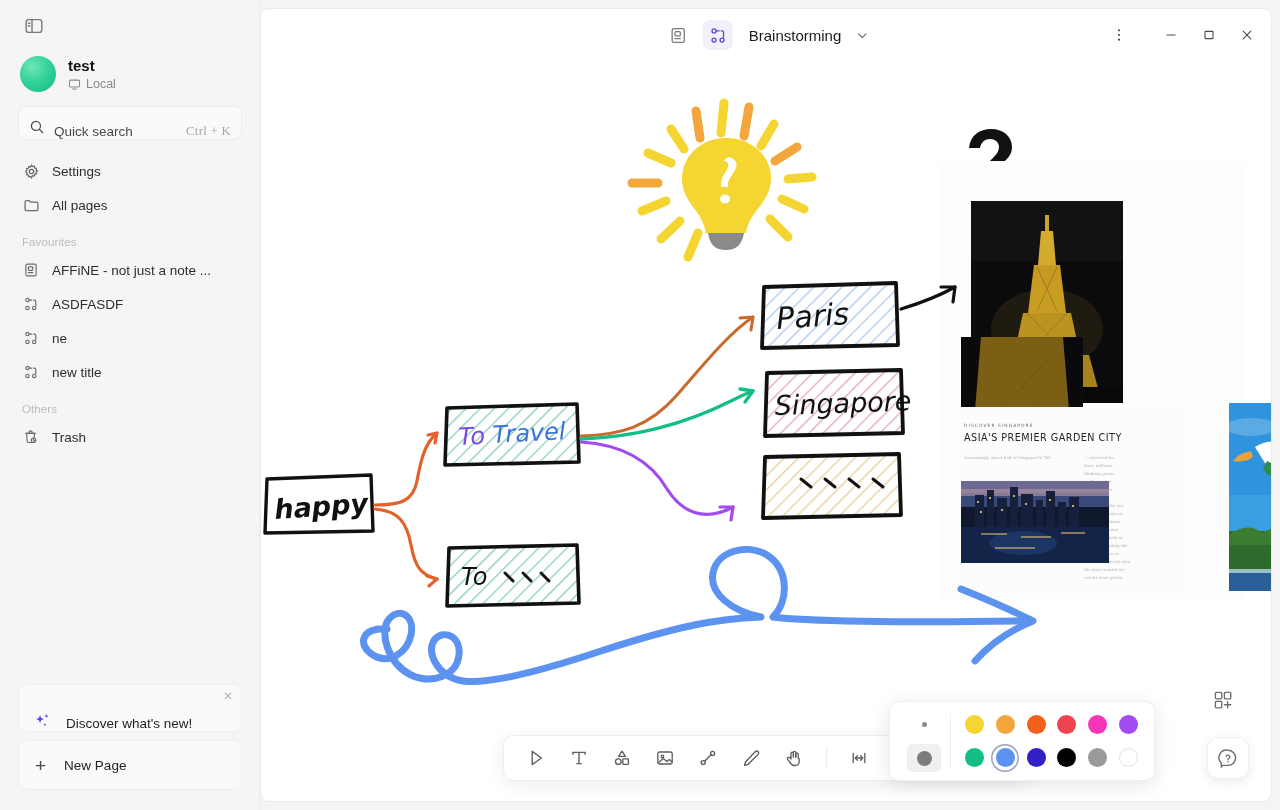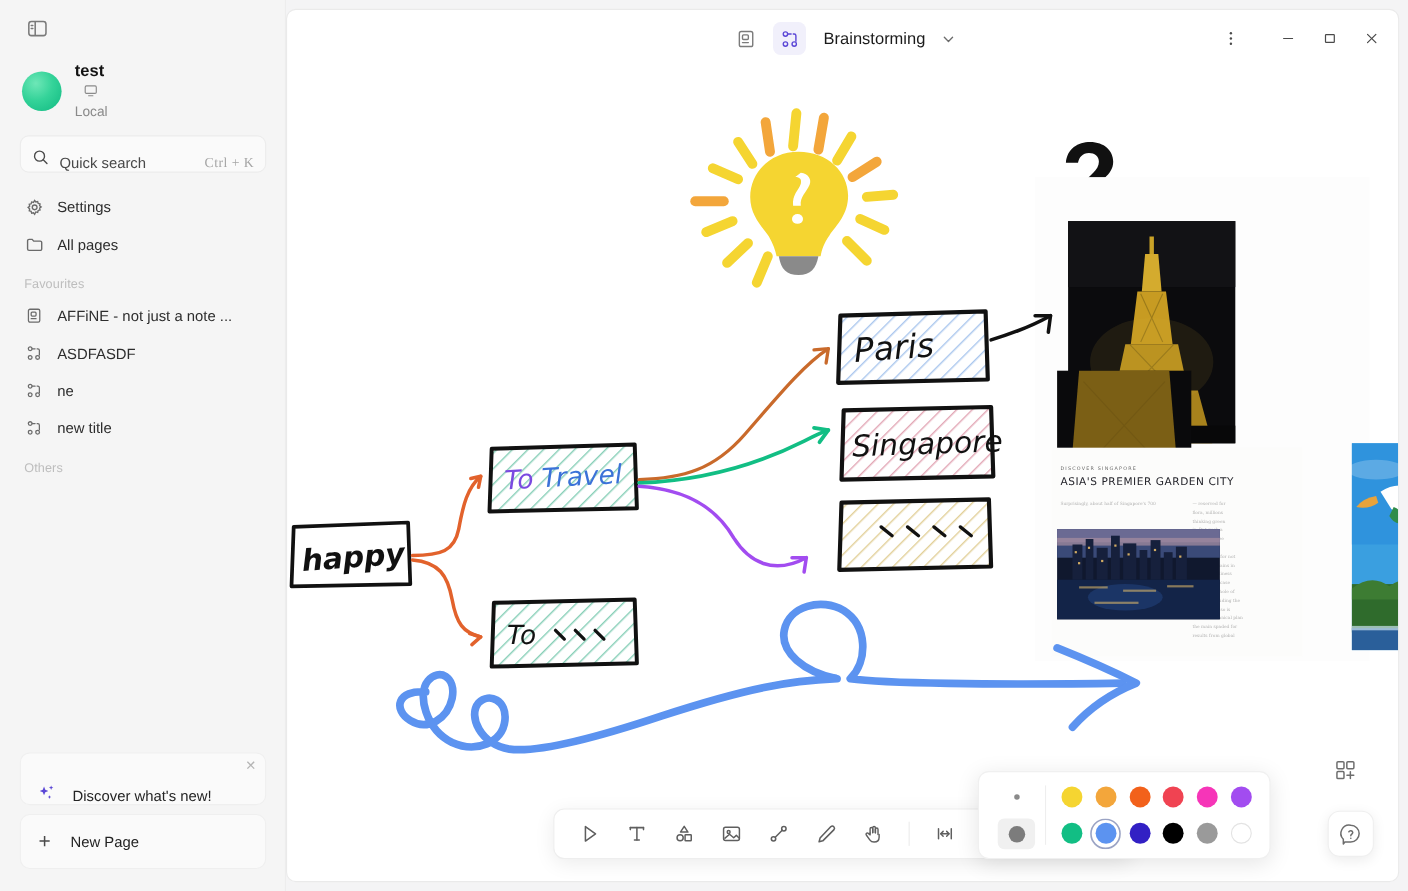--- a/index.html
+++ b/index.html
@@ -35,21 +35,21 @@
     display:flex; align-items:center; gap:12px;
     padding:4px 20px 14px 20px;
   }
   .ws-avatar {
     width:36px; height:36px; border-radius:50%;
     background:radial-gradient(circle at 35% 30%, #6ee7b7 0%, #34d399 45%, #10b981 100%);
     flex:0 0 36px;
   }
   .ws-meta { display:flex; flex-direction:column; gap:2px; min-width:0; }
   .ws-name { font-size:15px; font-weight:700; color:#121212; line-height:18px; }
-  .ws-sub { display:flex; align-items:center; gap:5px; font-size:12.5px; color:#8a8a8a; line-height:15px;flex-direction:column;}
+  .ws-sub { display:flex; align-items:center; gap:5px; font-size:12.5px; color:#8a8a8a; line-height:15px;}
   .ws-sub svg { display:block; }
 
   .search-box {
     margin:0 18px 14px 18px; height:34px;
     background:#fafafa; border:1px solid #ececec; border-radius:8px;
     display:flex; align-items:flex-end; padding:0 10px; gap:9px;
   }
   .search-box .ph { font-size:13.5px; color:#494949; flex:1; }
   .search-box .kbd { font-size:12.5px; color:#a6a6a6; letter-spacing:.4px;font-family:Liberation Serif, serif;}
 
@@ -252,20 +252,32 @@
             <circle cx="12.6" cy="13.4" r="1.9"></circle>
           <path d="M11.6 4.6h1.2a1.6 1.6 0 0 1 1.6 1.6v5.3"></path>
           <line x1="7" y1="4.6" x2="10" y2="4.6" stroke-linecap="round"></line>
         </svg>
       </span>
       <span class="lbl">new title</span>
     </div>
 
     <div class="section-title">Others</div>
 
+    <div class="nav-item">
+      <span class="ico">
+        <svg width="16" height="16" viewBox="0 0 18 18" fill="none" stroke="currentColor" stroke-width="1.3">
+          <path d="M4 4.8h9l-.8 9.2a1.3 1.3 0 0 1-1.3 1.2H6.1a1.3 1.3 0 0 1-1.3-1.2z"></path>
+          <line x1="2.8" y1="4.8" x2="14.2" y2="4.8" stroke-linecap="round"></line>
+          <path d="M6.8 4.8V3.4a1 1 0 0 1 1-1h1.4a1 1 0 0 1 1 1v1.4"></path>
+          <circle cx="11.8" cy="12.6" r="2.5" fill="#f5f5f5"></circle>
+          <path d="M11.8 11.3v1.4l.9.6" stroke-linecap="round"></path>
+        </svg>
+      </span>
+      <span class="lbl">Trash</span>
+    </div>
 
     <div class="spacer"></div>
 
     <div class="promo">
       <span class="star">
         <svg width="19" height="19" viewBox="0 0 20 20" fill="currentColor">
           <path d="M7.4 3.2l1.2 3 3 1.2-3 1.2-1.2 3-1.2-3-3-1.2 3-1.2z"></path>
           <path d="M14.2 2.2l.6 1.5 1.5.6-1.5.6-.6 1.5-.6-1.5-1.5-.6 1.5-.6z"></path>
           <path d="M12.6 11.6l.5 1.2 1.2.5-1.2.5-.5 1.2-.5-1.2-1.2-.5 1.2-.5z"></path>
         </svg>

